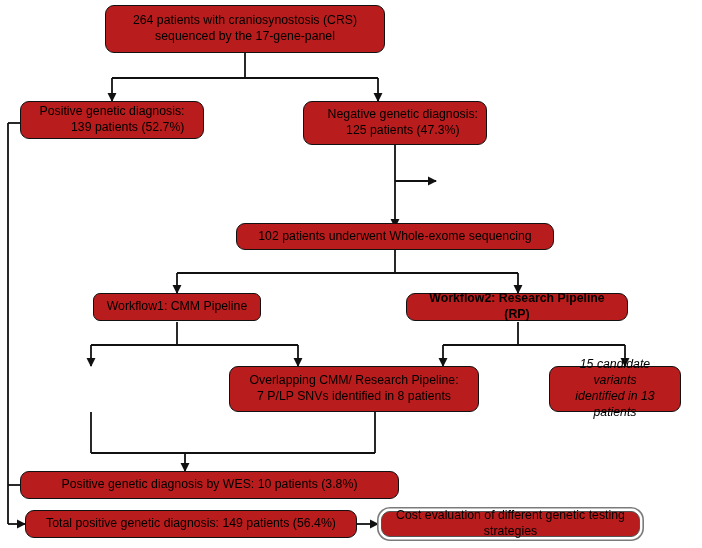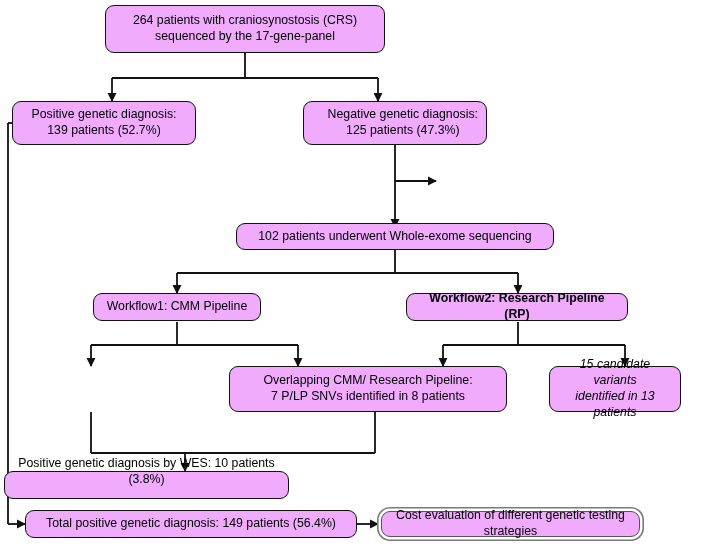--- a/index.html
+++ b/index.html
@@ -19,31 +19,31 @@
     position: absolute;
     left: 0;
     top: 0;
     width: 702px;
     height: 548px;
     pointer-events: none;
   }
   .node {
     position: absolute;
     box-sizing: border-box;
-    background: #f0abfc;
+    background: #b91c1c;
     border: 1.6px solid #111111;
     border-radius: 9px;
     display: flex;
     align-items: center;
     justify-content: center;
     text-align: center;
     color: #000000;
     font-size: 12.3px;
     line-height: 1.30;
-    padding: 10px 8px;
+    padding: 2px 8px;
     z-index: 2;
   }
   .node.emph {
     border: 1.7px solid #555555;
     box-shadow: 0 0 0 2.4px #ffffff, 0 0 0 4.0px #7a7a7a;
   }
   .node .txt {
     display: block;
     white-space: pre-line;
   }
@@ -98,55 +98,55 @@
 
       <path d="M 357 524 L 378 524" marker-end="url(#arrow)"></path>
     </g>
   </svg>
 
   <div class="node" style="left:105px; top:5px; width:280px; height:48px;">
     <span class="txt">264 patients with craniosynostosis (CRS)
 sequenced by the 17-gene-panel</span>
   </div>
 
-  <div class="node" style="left:12px; top:101px; width:184px; height:44px;">
+  <div class="node" style="left:20px; top:101px; width:184px; height:38px;text-align:right;">
     <span class="txt">Positive genetic diagnosis:
 139 patients (52.7%)</span>
   </div>
 
   <div class="node" style="left:303px; top:101px; width:184px; height:44px;justify-content:flex-end;">
     <span class="txt">Negative genetic diagnosis:
 125 patients (47.3%)</span>
   </div>
 
 
   <div class="node" style="left:236px; top:215px; width:318px; height:27px;margin-top:8px;">
     <span class="txt">102 patients underwent Whole-exome sequencing</span>
   </div>
 
-  <div class="node" style="left:93px; top:293px; width:168px; height:28px;">
+  <div class="node" style="left:93px; top:293px; width:168px; height:28px;border-radius:7px;">
     <span class="txt">Workflow1: CMM Pipeline</span>
   </div>
 
   <div class="node" style="left:406px; top:293px; width:222px; height:28px;font-weight:bold;">
     <span class="txt">Workflow2: Research Pipeline (RP)</span>
   </div>
 
 
-  <div class="node" style="left:229px; top:366px; width:278px; height:46px;text-align:center;">
+  <div class="node" style="left:229px; top:366px; width:250px; height:46px;text-align:center;">
     <span class="txt">Overlapping CMM/ Research Pipeline:
 7 P/LP SNVs identified in 8 patients</span>
   </div>
 
   <div class="node" style="left:549px; top:366px; width:132px; height:46px;font-style:italic;">
     <span class="txt">15 candidate variants
 identified in 13 patients</span>
   </div>
 
-  <div class="node" style="left:4px; top:471px; width:285px; height:28px;align-items:flex-end;">
+  <div class="node" style="left:20px; top:471px; width:379px; height:28px;">
     <span class="txt">Positive genetic diagnosis by WES: 10 patients (3.8%)</span>
   </div>
 
   <div class="node" style="left:25px; top:510px; width:332px; height:28px;">
     <span class="txt">Total positive genetic diagnosis: 149 patients (56.4%)</span>
   </div>
 
   <div class="node emph" style="left:381px; top:511px; width:259px; height:26px;">
     <span class="txt">Cost evaluation of different genetic testing strategies</span>
   </div>

